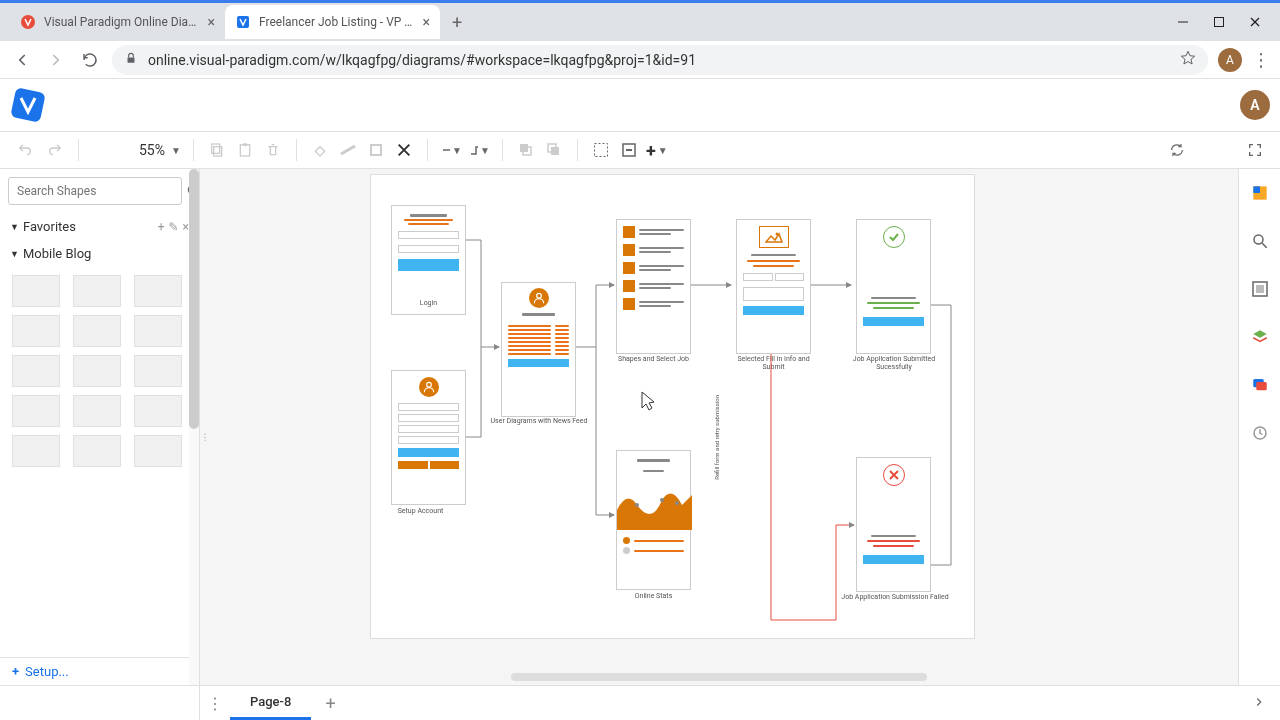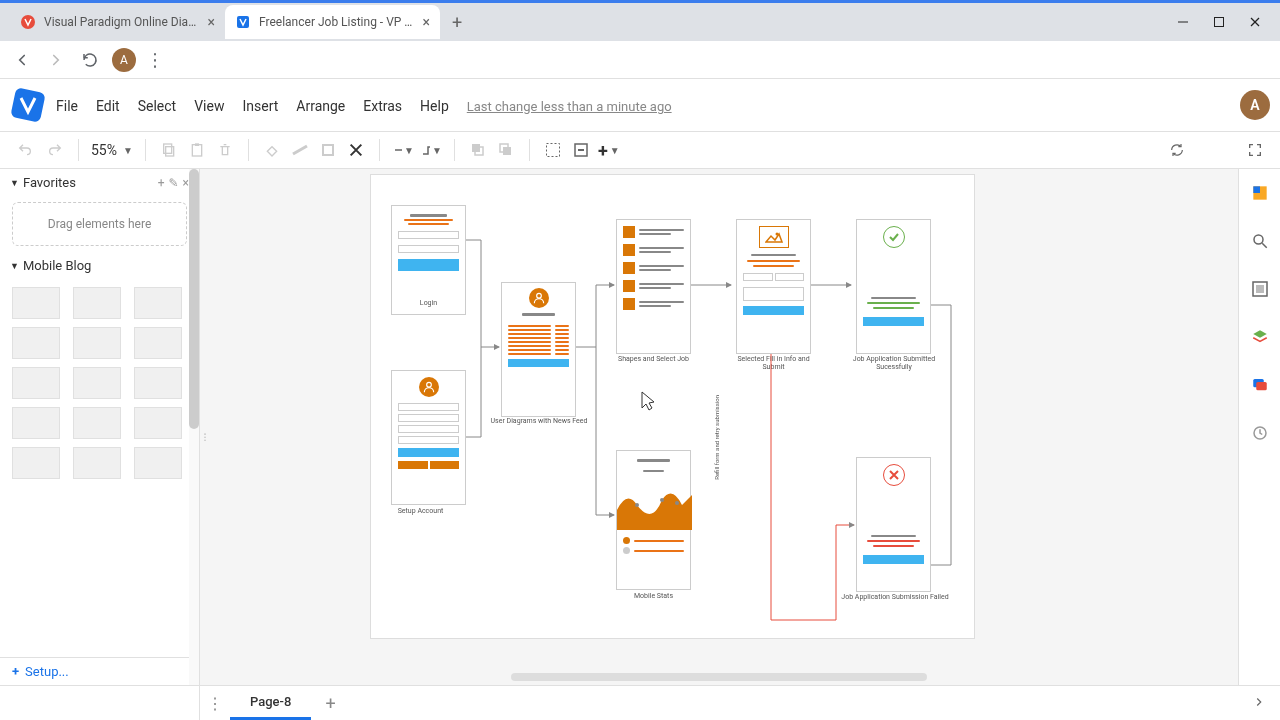--- a/index.html
+++ b/index.html
@@ -34,21 +34,21 @@
 .menu-bar { display: flex; gap: 18px; font-size: 14px; color: #333; margin-top: 2px; align-items: center; }
 .last-change { color: #888; text-decoration: underline; font-size: 13px; }
 .avatar-big { width: 30px; height: 30px; border-radius: 50%; background: #9c6c3f; color: #fff; display: flex; align-items: center; justify-content: center; font-size: 14px; font-weight: 600; }
 
 
 .toolbar { height: 38px; border-top: 1px solid #e0e0e0; border-bottom: 1px solid #e0e0e0; display: flex; align-items: center; padding: 0 14px; gap: 6px; }
 .tb-group { display: flex; align-items: center; gap: 8px; }
 .tb-sep { width: 1px; height: 22px; background: #e0e0e0; margin: 0 6px; }
 .tb-btn { width: 22px; height: 22px; display: flex; align-items: center; justify-content: center; color: #666; }
 .tb-btn.disabled { color: #ccc; }
-.zoom-ctl { display: flex; align-items: center; gap: 6px; font-size: 14px; color: #333; }
+.zoom-ctl { display: flex; align-items: center; gap: 6px; font-size: 14px; color: #333; margin-left: 48px; }
 .zoom-caret { color: #666; font-size: 10px; }
 
 
 .main { display: flex; height: calc(720px - 41px - 38px - 52px - 38px - 35px); }
 .sidebar { width: 200px; border-right: 1px solid #e0e0e0; display: flex; flex-direction: column; position: relative; }
 .sb-scroll-track { position:absolute; right:0; top:0; width:10px; height:100%; background:#f9f9f9; }
 .sb-scroll-thumb { position:absolute; right:0; top:0; width:10px; height:260px; background:#ccc; border-radius:5px; }
 .search-shapes { padding: 8px; display: flex; align-items: center; gap: 4px; }
 .search-input { flex: 1; height: 28px; border: 1px solid #ccc; border-radius: 3px; padding: 0 8px; font-size: 12px; }
 .search-icon-btn { width: 22px; height: 22px; display: flex; align-items: center; justify-content: center; color: #666; }
@@ -151,45 +151,45 @@
       <svg width="18" height="18" viewBox="0 0 24 24">
         <path d="M9 18l6-6-6-6" stroke="#bbb" stroke-width="2.2" fill="none" stroke-linecap="round"></path>
       </svg>
     </span>
   <span class="nav-btn">
       <svg width="18" height="18" viewBox="0 0 24 24">
         <path d="M4 12a8 8 0 1 1 2.34 5.66" stroke="#5f6368" stroke-width="2" fill="none"></path>
         <path d="M4 4 L4 9 L9 9" stroke="#5f6368" stroke-width="2" fill="none"></path>
       </svg>
     </span>
+  <div class="url-field">
+    <span class="url-lock"><svg width="14" height="14" viewBox="0 0 24 24">
+          <rect x="6" y="11" width="12" height="9" rx="1" fill="#5f6368"></rect>
+          <path d="M8 11 V8 a4 4 0 0 1 8 0 v3" stroke="#5f6368" stroke-width="2" fill="none"></path>
+        </svg></span>
+    <span>online.visual-paradigm.com/w/lkqagfpg/diagrams/#workspace=lkqagfpg&amp;proj=1&amp;id=91</span>
+    <span style="flex:1"></span>
+    <span class="star-btn"><svg width="16" height="16" viewBox="0 0 24 24">
+          <path d="M12 2 L14.9 8.6 L22 9.3 L16.5 14 L18.2 21 L12 17.3 L5.8 21 L7.5 14 L2 9.3 L9.1 8.6 Z" fill="none" stroke="#5f6368" stroke-width="1.5"></path>
+        </svg></span>
+  </div>
   <div class="avatar-small">
       <span>A</span>
     </div>
   <span class="chrome-menu">⋮</span>
 </div>
 
 <div class="app-header">
   <span class="app-logo">
     <svg viewBox="0 0 36 36">
         <rect x="3" y="3" width="30" height="30" rx="6" fill="#1a73e8" transform="rotate(12 18 18)"></rect>
         <path d="M11 11 L18 25 L25 11" stroke="#fff" stroke-width="3" fill="none"></path>
       </svg>
   </span>
   <div class="app-title-block">
-    <div class="menu-bar">
-      <span>File</span>
-      <span>Edit</span>
-      <span>Select</span>
-      <span>View</span>
-      <span>Insert</span>
-      <span>Arrange</span>
-      <span>Extras</span>
-      <span>Help</span>
-      <span class="last-change">Last change less than a minute ago</span>
-    </div>
   </div>
   <div class="avatar-big">
       <span>A</span>
     </div>
 </div>
 
 <div class="toolbar">
   <div class="tb-group">
     <span class="tb-btn disabled">
         <svg width="16" height="16" viewBox="0 0 24 24">
@@ -296,29 +296,38 @@
   <span class="tb-btn" style="margin-left:50px">
       <svg width="16" height="16" viewBox="0 0 24 24">
         <path d="M4 9 V4 H9 M15 4 H20 V9 M20 15 V20 H15 M9 20 H4 V15" stroke="#666" stroke-width="2" fill="none"></path>
       </svg>
     </span>
 </div>
 
 <div class="main">
 
   <div class="sidebar">
+    <div class="search-shapes">
+      <input class="search-input" placeholder="Search Shapes" style="">
+      <span class="search-icon-btn">
+          <svg width="14" height="14" viewBox="0 0 24 24">
+            <circle cx="10" cy="10" r="6" fill="none" stroke="#666" stroke-width="2"></circle>
+            <line x1="15" y1="15" x2="20" y2="20" stroke="#666" stroke-width="2"></line>
+          </svg>
+        </span>
+      <span class="search-icon-btn">⋮</span>
+    </div>
     <div class="panel-header">
       <span style="font-size:9px">▼</span>
       <span>Favorites</span>
       <span class="spacer"></span>
       <span class="panel-action">+</span>
       <span class="panel-action">✎</span>
       <span class="panel-action">×</span>
     </div>
-    <div class="drop-zone">Drag elements here</div>
     <div class="panel-header">
       <span style="font-size:9px">▼</span>
       <span>Mobile Blog</span>
     </div>
     <div class="shape-palette">
       <div class="shape-thumb"></div>
       <div class="shape-thumb"></div>
       <div class="shape-thumb"></div>
       <div class="shape-thumb"></div>
       <div class="shape-thumb"></div>
@@ -505,21 +514,21 @@
           </svg>
         <div style="display:flex;gap:4px;margin:3px 6px;align-items:center">
             <div style="width:7px;height:7px;border-radius:50%;background:#d97706"></div>
             <div class="wf-line org2" style="flex:1;height:2px"></div>
           </div>
         <div style="display:flex;gap:4px;margin:3px 6px;align-items:center">
             <div style="width:7px;height:7px;border-radius:50%;background:#ccc"></div>
             <div class="wf-line org2" style="flex:1;height:2px"></div>
           </div>
       </div>
-      <div class="wf-label" style="position:absolute;left:245px;top:417px;width:75px">Mobile Stats</div>
+      <div class="wf-label" style="position:absolute;left:245px;top:417px;width:75px">Online Stats</div>
 
       <div class="wf-card" style="left:485px;top:282px;width:75px;height:135px">
         <div style="margin:6px auto;width:22px;height:22px;border:1.5px solid #e74c3c;border-radius:50%;display:flex;align-items:center;justify-content:center">
             <svg width="12" height="12">
               <path d="M2 2 L10 10 M10 2 L2 10" stroke="#e74c3c" stroke-width="2"></path>
             </svg>
           </div>
         <div style="height:40px"></div>
         <div class="wf-line gray" style="margin:3px 14px;height:2px"></div>
         <div class="wf-line red" style="margin:3px 10px;height:2px"></div>

